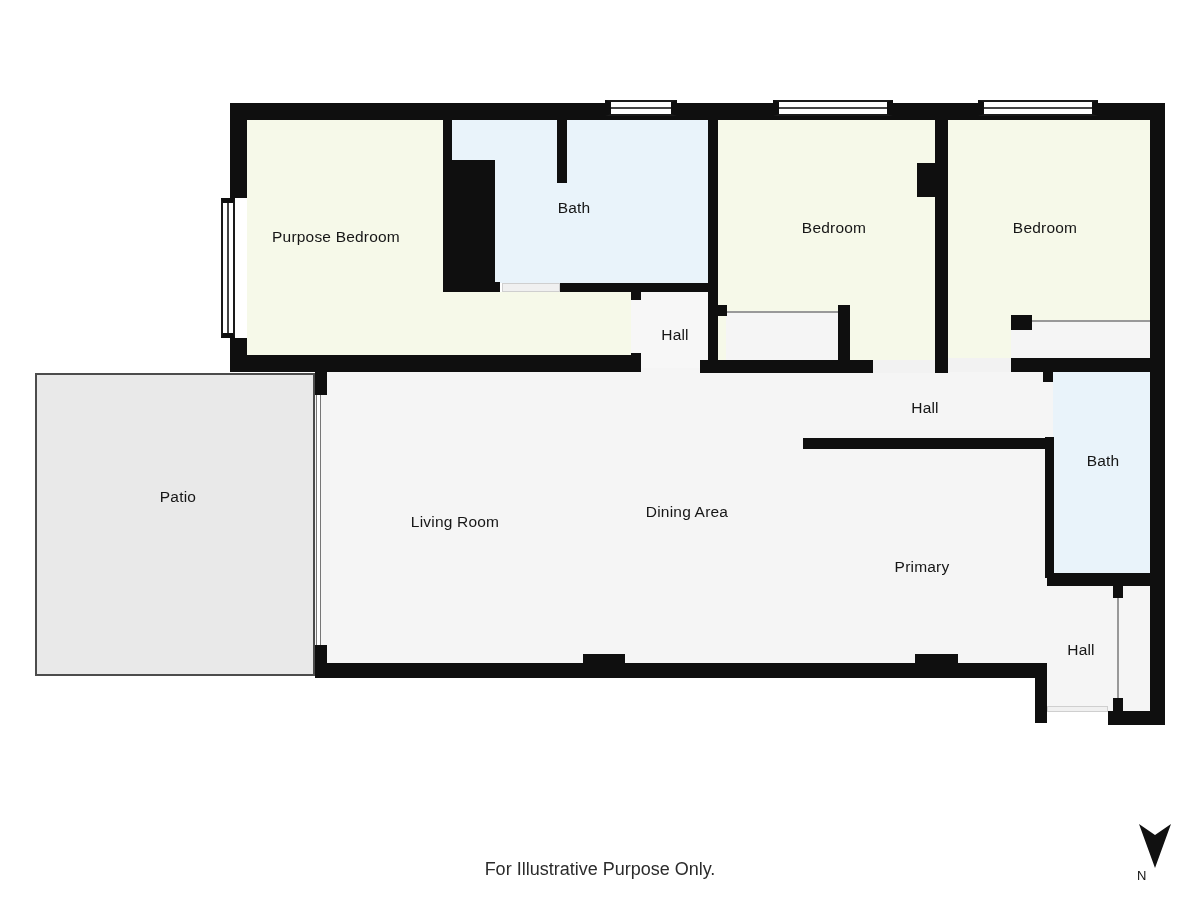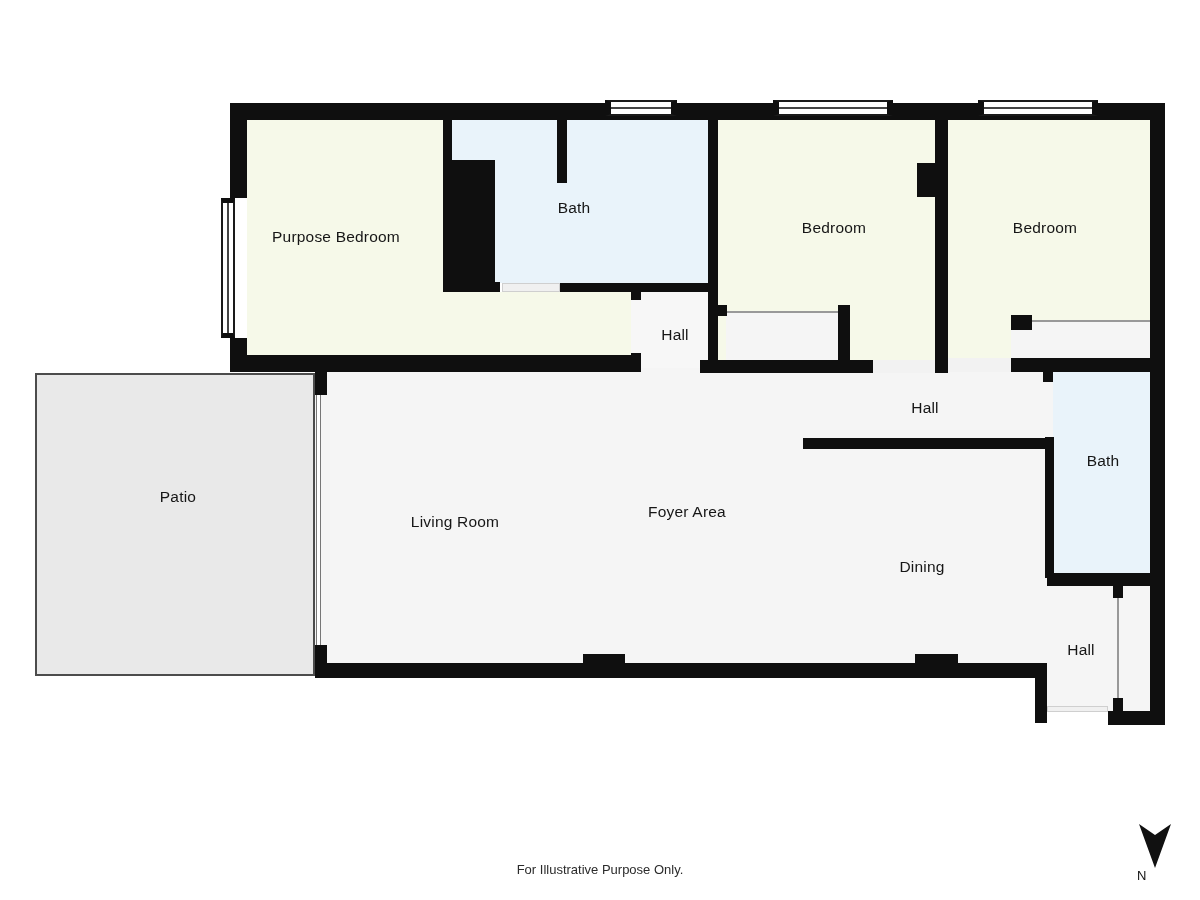--- a/index.html
+++ b/index.html
@@ -41,21 +41,21 @@
   }
   .doorline-v{position:absolute;background:#999;z-index:4;}
   .threshold{position:absolute;background:#f0f0f0;border:1px solid #cfcfcf;box-sizing:border-box;z-index:4;}
   .glassdoor{position:absolute;background:#fff;border-left:1px solid #777;border-right:1px solid #777;box-sizing:border-box;z-index:4;}
   .room-label{
     position:absolute;transform:translate(-50%,-50%);
     font-size:15.5px;color:#161616;white-space:nowrap;z-index:6;letter-spacing:.2px;
   }
   .footer-text{
     position:absolute;left:600px;top:869px;transform:translate(-50%,-50%);
-    font-size:13px;color:#2b2b2b;z-index:6;
+    font-size:18px;color:#2b2b2b;z-index:6;
   }
   .compass{position:absolute;left:1136px;top:824px;width:40px;height:60px;z-index:6;}
   .compass .n-label{
     position:absolute;left:1px;top:44px;font-size:13px;color:#111;
   }
 </style>
 </head>
 <body>
 
 <div id="plan">
@@ -134,22 +134,22 @@
 
   <div class="room-label" style="left:336px;top:237px;">Purpose Bedroom</div>
   <div class="room-label" style="left:574px;top:208px;">Bath</div>
   <div class="room-label" style="left:834px;top:228px;">Bedroom</div>
   <div class="room-label" style="left:1045px;top:228px;">Bedroom</div>
   <div class="room-label" style="left:675px;top:335px;">Hall</div>
   <div class="room-label" style="left:925px;top:408px;">Hall</div>
   <div class="room-label" style="left:1103px;top:461px;">Bath</div>
   <div class="room-label" style="left:178px;top:497px;">Patio</div>
   <div class="room-label" style="left:455px;top:522px;">Living Room</div>
-  <div class="room-label" style="left:687px;top:512px;">Foyer Area</div>
-  <div class="room-label" style="left:922px;top:567px;">Dining</div>
+  <div class="room-label" style="left:687px;top:512px;">Dining Area</div>
+  <div class="room-label" style="left:922px;top:567px;">Primary</div>
   <div class="room-label" style="left:1081px;top:650px;">Hall</div>
 
   <div class="footer-text">For Illustrative Purpose Only.</div>
 
   <div class="compass">
     <svg width="38" height="44" viewBox="0 0 38 44" style="position:absolute;left:0;top:0;">
       <polygon points="3,0 19,44 35,0 19,11" fill="#111"></polygon>
     </svg>
     <div class="n-label">N</div>
   </div>

